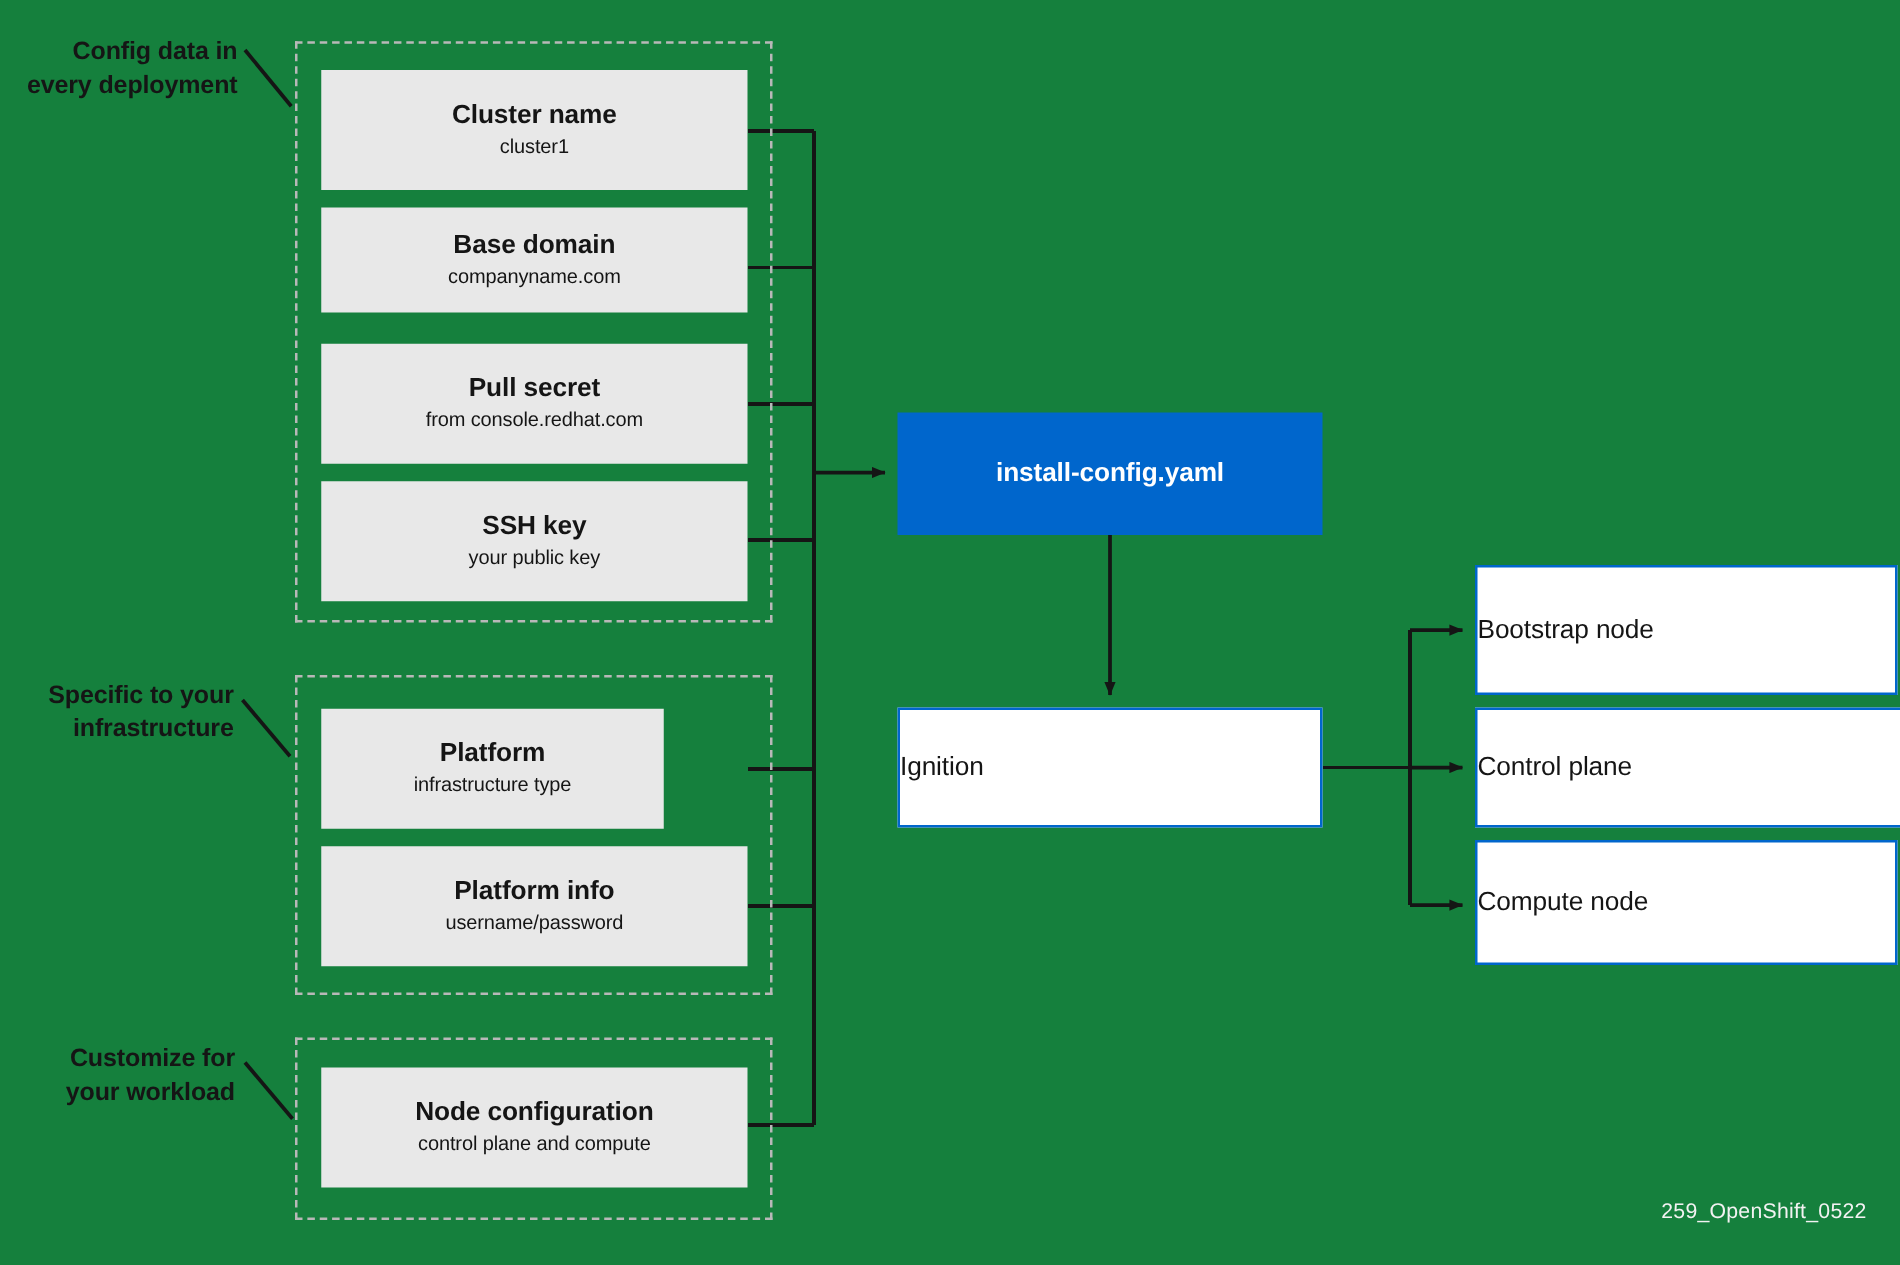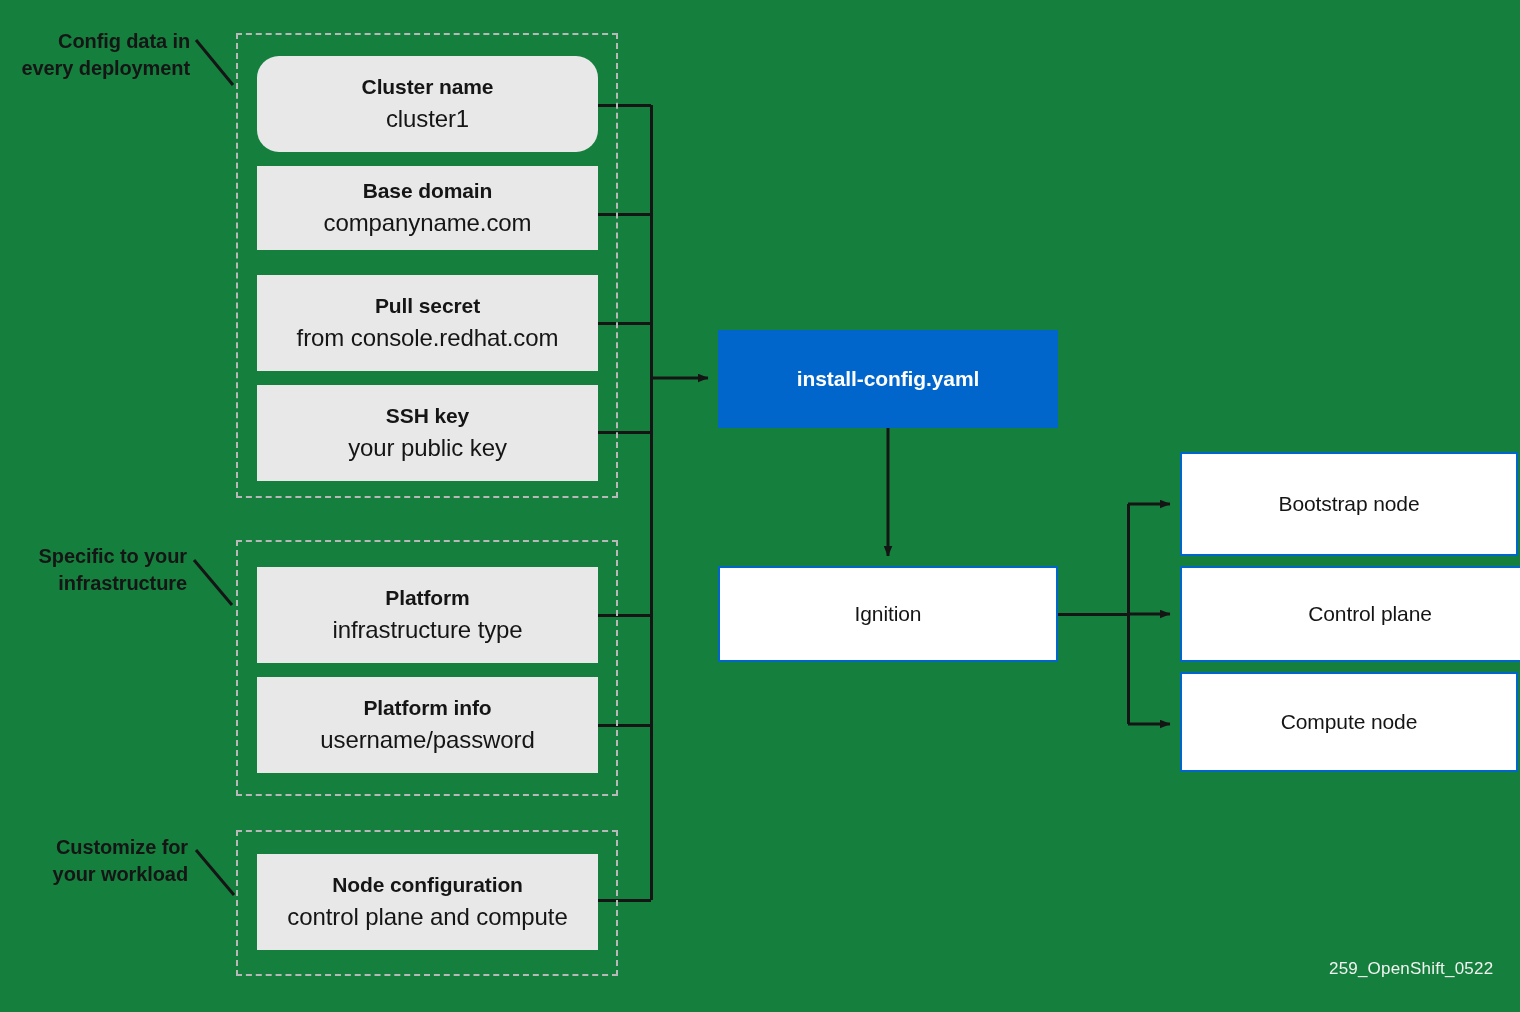--- a/index.html
+++ b/index.html
@@ -47,21 +47,21 @@
     text-align: center;
   }
   .card-title {
     font-size: 21px;
     font-weight: bold;
     color: #151515;
     line-height: 1.25;
     letter-spacing: -0.1px;
   }
   .card-sub {
-    font-size: 24px;
+    font-size: 16px;
     font-weight: normal;
     color: #151515;
     line-height: 1.3;
     margin-top: 2px;
     letter-spacing: -0.1px;
   }
 
   
   .side-label {
     position: absolute;
@@ -90,21 +90,21 @@
   }
 
   
   .box-outline {
     position: absolute;
     background: #ffffff;
     border: 2px solid #0066cc;
     box-sizing: border-box;
     display: flex;
     align-items: center;
-    justify-content: center;
+    justify-content: flex-start;
     font-size: 21px;
     font-weight: normal;
     color: #151515;
     letter-spacing: -0.1px;
   }
 
   
   .watermark {
     position: absolute;
     font-size: 17px;
@@ -162,21 +162,21 @@
 every deployment</div>
 
   <div class="side-label" style="left:0px; top:543px; width:187px;">Specific to your
 infrastructure</div>
 
   <div class="side-label" style="left:0px; top:834px; width:188px;">Customize for
 your workload</div>
 
   <div class="group-box" style="left:236px; top:33px; width:382px; height:465px;"></div>
 
-  <div class="card" style="left:257px; top:56px; width:341px; height:96px;border-radius:22px;">
+  <div class="card" style="left:257px; top:56px; width:341px; height:96px;">
     <div class="card-title">Cluster name</div>
     <div class="card-sub">cluster1</div>
   </div>
 
   <div class="card" style="left:257px; top:166px; width:341px; height:84px;">
     <div class="card-title">Base domain</div>
     <div class="card-sub">companyname.com</div>
   </div>
 
   <div class="card" style="left:257px; top:275px; width:341px; height:96px;">
@@ -184,21 +184,21 @@
     <div class="card-sub">from console.redhat.com</div>
   </div>
 
   <div class="card" style="left:257px; top:385px; width:341px; height:96px;">
     <div class="card-title">SSH key</div>
     <div class="card-sub">your public key</div>
   </div>
 
   <div class="group-box" style="left:236px; top:540px; width:382px; height:256px;"></div>
 
-  <div class="card" style="left:257px; top:567px; width:341px; height:96px;justify-content:center;">
+  <div class="card" style="left:257px; top:567px; width:274px; height:96px;justify-content:center;">
     <div class="card-title">Platform</div>
     <div class="card-sub">infrastructure type</div>
   </div>
 
   <div class="card" style="left:257px; top:677px; width:341px; height:96px;">
     <div class="card-title">Platform info</div>
     <div class="card-sub">username/password</div>
   </div>
 
   <div class="group-box" style="left:236px; top:830px; width:382px; height:146px;"></div>

